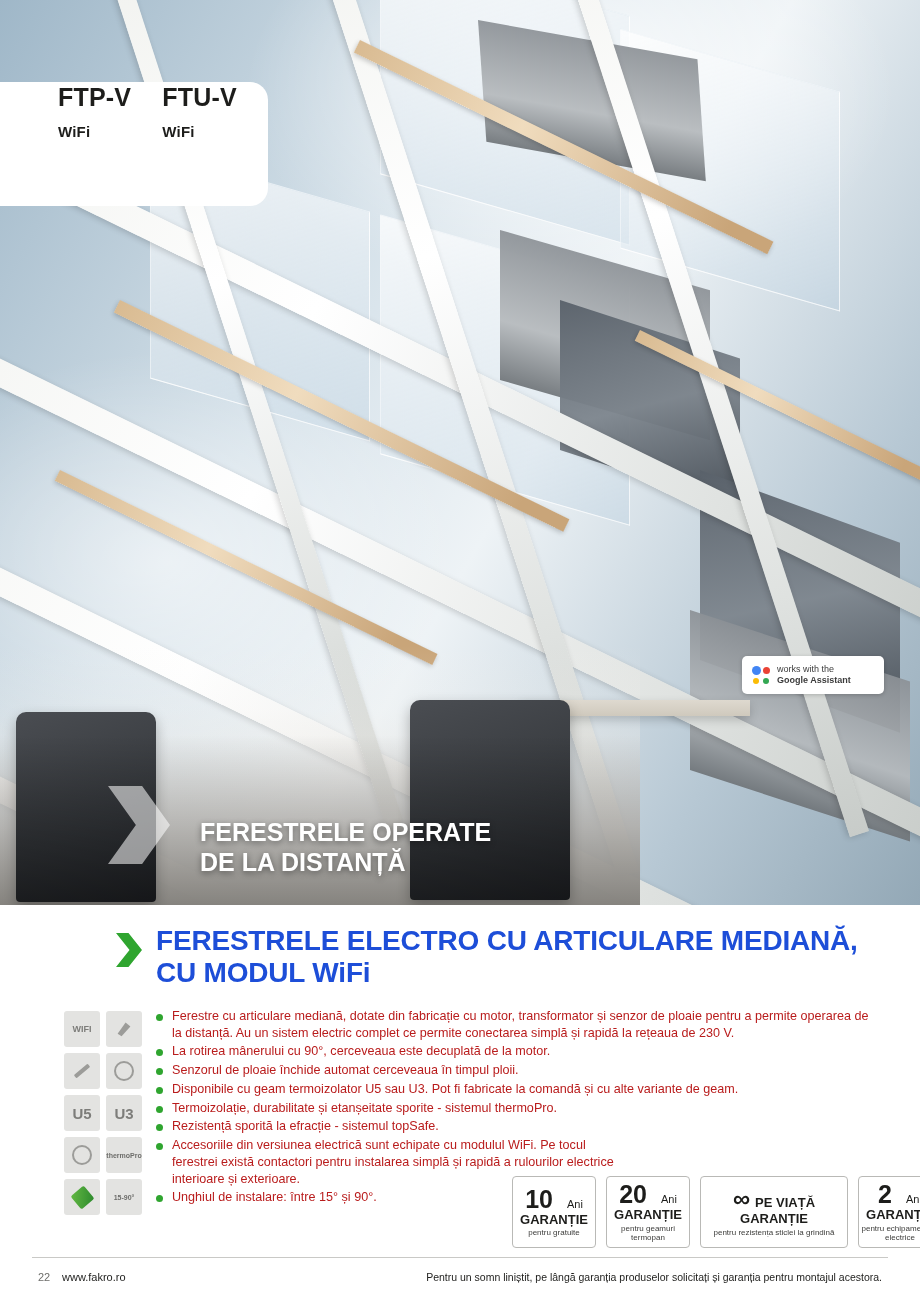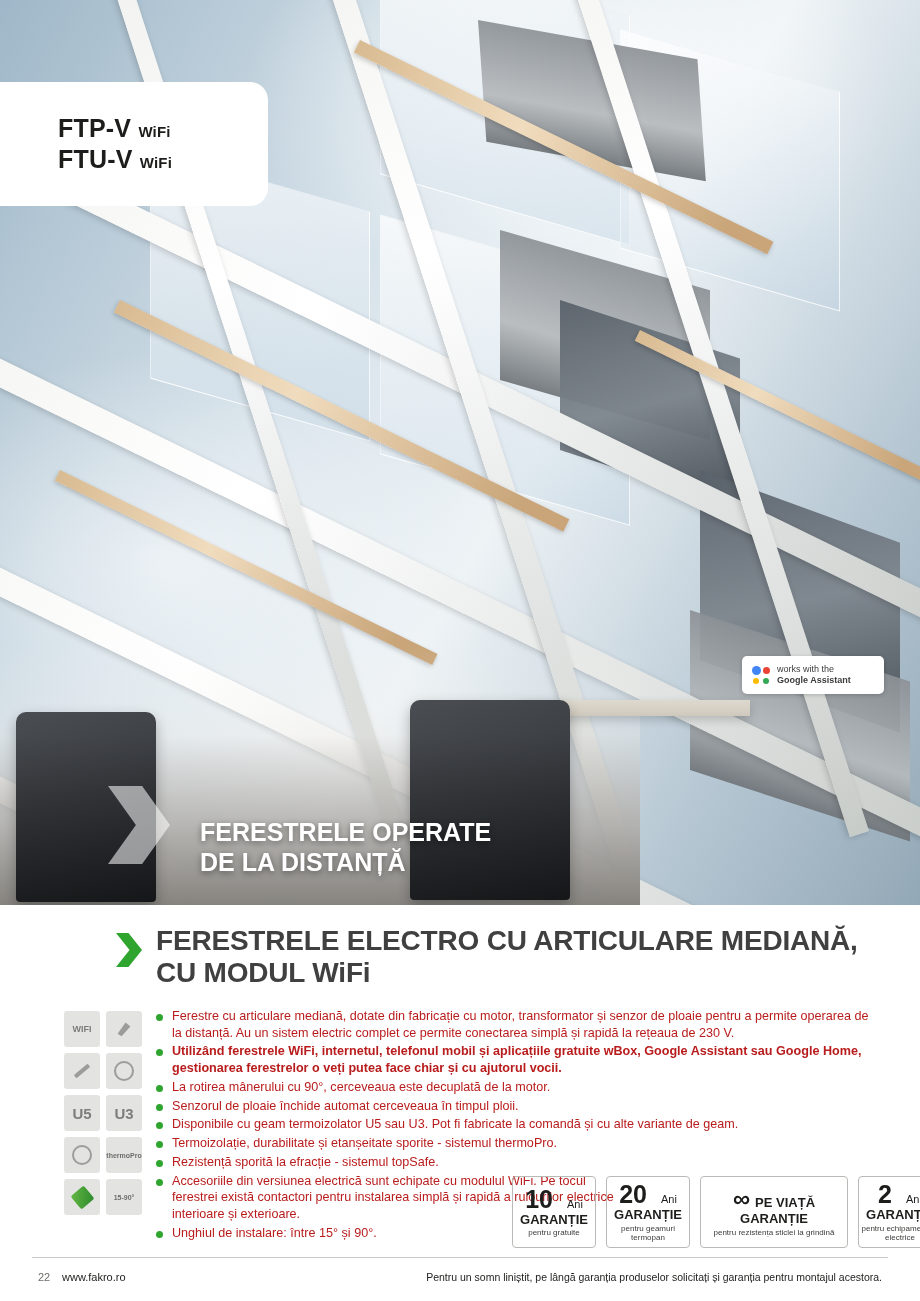--- a/index.html
+++ b/index.html
@@ -67,21 +67,21 @@
   .table {
     position: absolute;
     background: linear-gradient(180deg, #ded9cf, #cfc9bd);
     box-shadow: 0 4px 10px rgba(0,0,0,.18);
   }
 
   
   .product-tag {
     position: absolute; left: 0; top: 82px; width: 268px; height: 124px;
     background: #ffffff; border-radius: 0 18px 18px 0;
-    display: flex; flex-direction: column; justify-content: center;
+    display: flex; flex-direction: row; justify-content: center;
     padding-left: 58px;
   }
   .product-tag .line { font-weight: bold; font-size: 25px; color: #1d1d1b; letter-spacing: .2px; line-height: 1.25; }
   .product-tag .line .sm { font-size: 15px; font-weight: bold; }
 
   
   .ga-badge {
     position: absolute; left: 742px; top: 656px; width: 142px; height: 38px;
     background: #ffffff; border-radius: 5px;
     display: flex; align-items: center; gap: 7px; padding: 0 10px;
@@ -132,21 +132,21 @@
 
   
   .headline-wrap { position: absolute; left: 116px; top: 925px; width: 790px; }
   .headline-chevron {
     position: absolute; left: 0; top: 8px; width: 26px; height: 34px;
     background: #2fa52f;
     clip-path: polygon(0 0, 48% 0, 100% 50%, 48% 100%, 0 100%, 52% 50%);
   }
   .headline {
     margin-left: 40px;
-    font-size: 28px; font-weight: bold; color: #404040; line-height: 1.14;
+    font-size: 28px; font-weight: bold; color: #1d4ed8; line-height: 1.14;
     letter-spacing: -.2px;
   }
 
   
   .icon-col { position: absolute; left: 64px; top: 1011px; width: 84px; }
   .icon-row { display: flex; gap: 6px; margin-bottom: 6px; }
   .ico {
     width: 36px; height: 36px; background: #e3e3e1; border-radius: 3px;
     display: flex; align-items: center; justify-content: center;
     font-size: 9px; font-weight: bold; color: #7d7d7a; position: relative;
@@ -314,21 +314,20 @@
           <span class="green-bar"></span>
         </div>
       <div class="ico">
           <span class="tp">15-90°</span>
         </div>
     </div>
   </div>
 
   <div class="bullets">
     <div class="bullet">Ferestre cu articulare mediană, dotate din fabricație cu motor, transformator și senzor de ploaie pentru a permite operarea de la distanță. Au un sistem electric complet ce permite conectarea simplă și rapidă la rețeaua de 230 V.</div>
-    <div class="bullet bold">Utilizând ferestrele WiFi, internetul, telefonul mobil și aplicațiile gratuite wBox, Google Assistant sau Google Home, gestionarea ferestrelor o veți putea face chiar și cu ajutorul vocii.</div>
     <div class="bullet">La rotirea mânerului cu 90°, cerceveaua este decuplată de la motor.</div>
     <div class="bullet">Senzorul de ploaie închide automat cerceveaua în timpul ploii.</div>
     <div class="bullet">Disponibile cu geam termoizolator U5 sau U3. Pot fi fabricate la comandă și cu alte variante de geam.</div>
     <div class="bullet">Termoizolație, durabilitate și etanșeitate sporite - sistemul thermoPro.</div>
     <div class="bullet">Rezistență sporită la efracție - sistemul topSafe.</div>
     <div class="bullet narrow">Accesoriile din versiunea electrică sunt echipate cu modulul WiFi. Pe tocul ferestrei există contactori pentru instalarea simplă și rapidă a rulourilor electrice interioare și exterioare.</div>
     <div class="bullet">Unghiul de instalare: între 15° și 90°.</div>
   </div>
 
   <div class="warranties">

